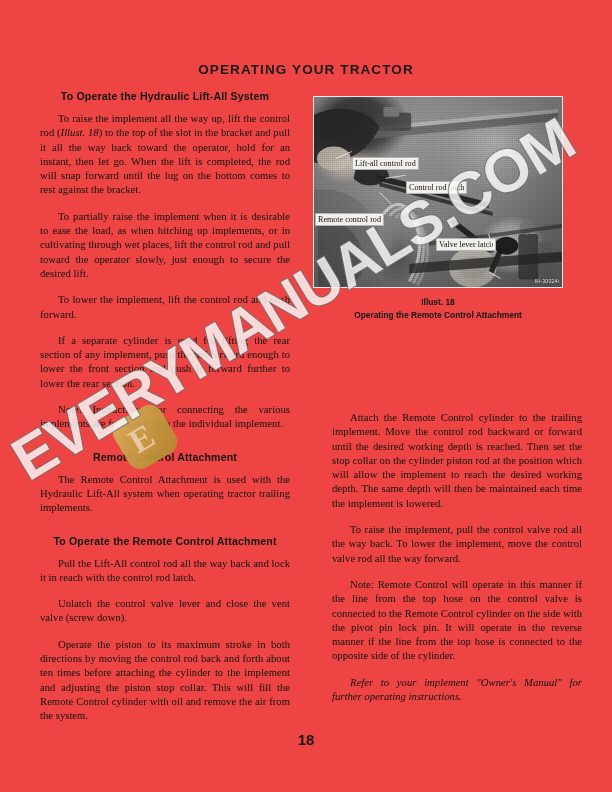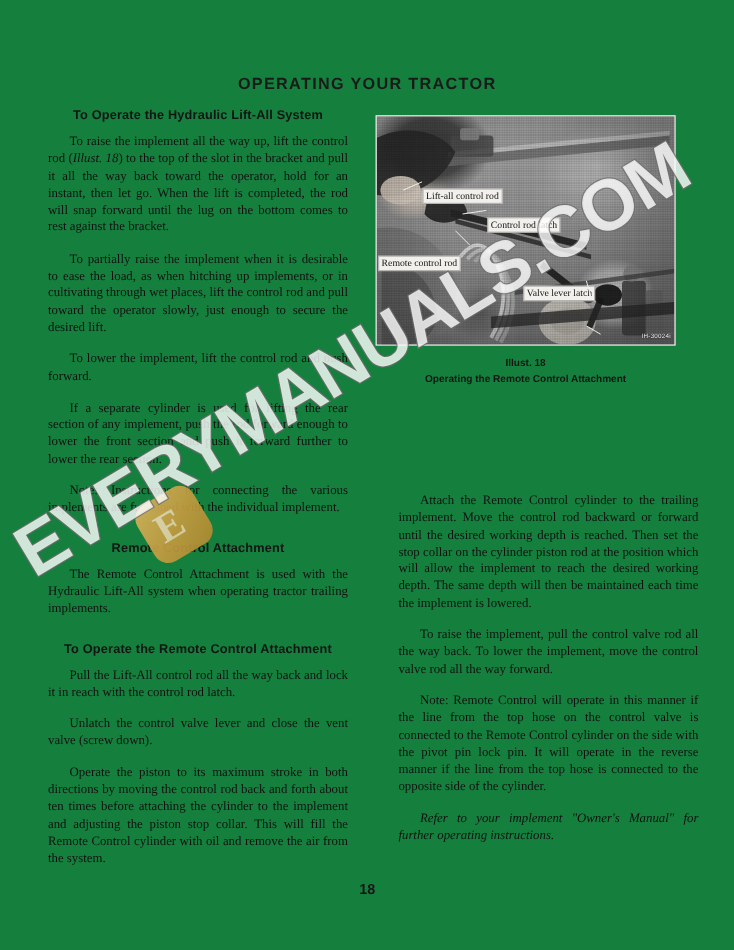--- a/index.html
+++ b/index.html
@@ -13,21 +13,21 @@
     position: relative;
     overflow: hidden;
     font-family: "Liberation Serif", serif;
     color: #111111;
   }
 
   
   #page {
     position: absolute;
     inset: 0;
-    background: #15803d;
+    background: #ef4444;
   }
 
   
   #page-title {
     position: absolute;
     top: 62px;
     left: 0;
     width: 612px;
     text-align: center;
     font-family: "Liberation Sans", sans-serif;
@@ -166,21 +166,21 @@
 
   
   #page-number {
     position: absolute;
     bottom: 44px;
     left: 0;
     width: 612px;
     text-align: center;
     font-family: "Liberation Sans", sans-serif;
     font-weight: bold;
-    font-size: 12px;
+    font-size: 15px;
     color: #161616;
   }
 
   
   #watermark {
     position: absolute;
     left: 0;
     top: 0;
     width: 612px;
     height: 792px;

